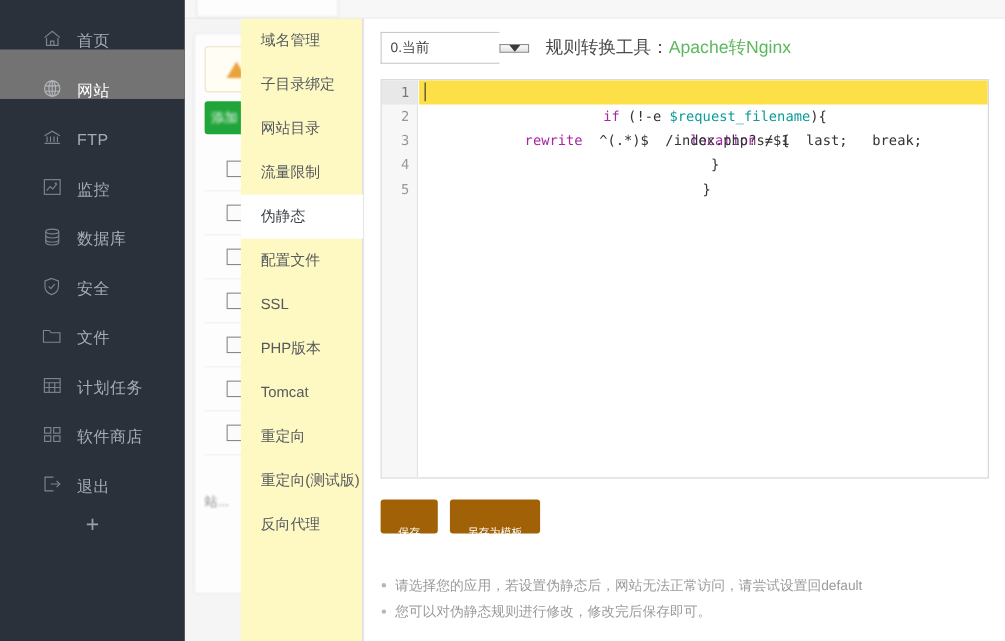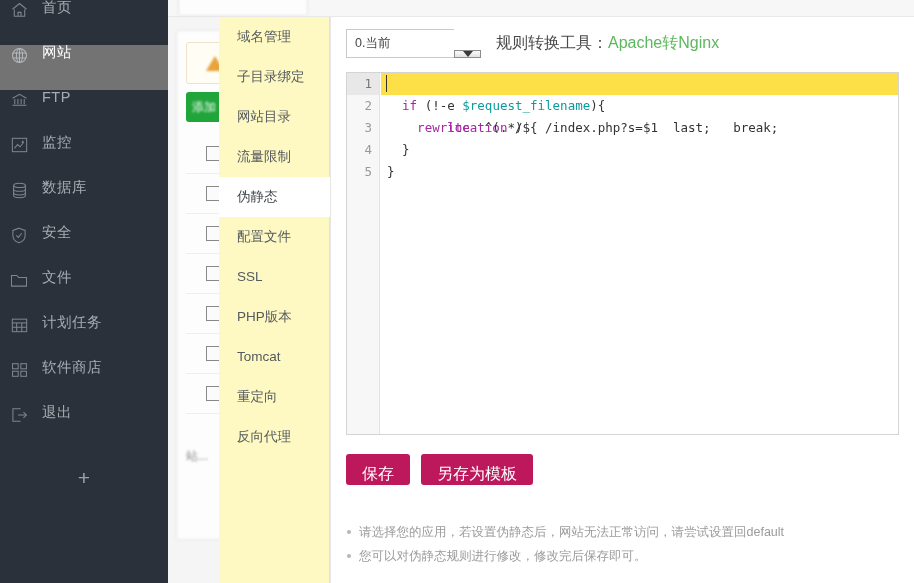--- a/index.html
+++ b/index.html
@@ -87,23 +87,23 @@
   }
 
   
   .sidebar {
     position: absolute; left: 0; top: 0;
     width: 168px; height: 583px;
     background: #2b313a;
     z-index: 40;
   }
   .sb-item {
-    display: flex; align-items: flex-start;
+    display: flex; align-items: flex-end;
     height: 45px;
-    padding-left: 8px;
+    padding-left: 36px;
     color: #a7acb3;
     font-size: 14.5px;
     cursor: pointer;
     position: relative;
   }
   .sb-item.active {
     background: #737373;
     color: #ffffff;
   }
   .sb-icon {
@@ -151,21 +151,21 @@
     width: 584px; height: 566px;
     background: #ffffff;
     z-index: 20;
   }
 
   .toolbar {
     position: absolute; left: 16px; top: 12px;
     display: flex; align-items: center;
   }
   .select-wrap {
-    display: flex; align-items: flex-end;
+    display: flex; align-items: center;
     height: 29px;
   }
   .select-box {
     width: 108px;
     border: 1px solid #c9c9c9;
     border-right: none;
     background: #ffffff;
     font-size: 12.5px;
     color: #454545;
     line-height: 27px;
@@ -225,41 +225,42 @@
     position: absolute; left: 34px; top: 0;
     right: 0; height: 100%;
   }
   .code-line {
     height: 22px; line-height: 22px;
     font-family: "DejaVu Sans Mono", "Liberation Mono", monospace;
     font-size: 12.5px;
     color: #333333;
     white-space: pre;
     padding-left: 6px;
+    text-align: center;
   }
   .code-line.active-ln { background: #fde047; }
   .tok-kw { color: #a626a4; }
   .tok-var { color: #0d9b9b; }
   .caret-bar {
     position: absolute; left: 5px; top: 2px;
     width: 1px; height: 17px; background: #333;
   }
 
   
   .btn-row {
     position: absolute; left: 16px; top: 437px;
     display: flex;
   }
   .btn {
-    background: #be185d;
+    background: #a16207;
     color: #ffffff;
-    font-size: 16px;
+    font-size: 10px;
     border: none;
     border-radius: 3px;
-    padding: 4px 16px;
+    padding: 15px 16px;
     height: 31px;
     line-height: 31px;
     margin-right: 11px;
     cursor: pointer;
     font-family: "Liberation Sans", "DejaVu Sans", sans-serif;
   }
 
   
   .notes {
     position: absolute; left: 16px; top: 503px;
@@ -445,20 +446,21 @@
     <div class="sm-item">域名管理</div>
     <div class="sm-item">子目录绑定</div>
     <div class="sm-item">网站目录</div>
     <div class="sm-item">流量限制</div>
     <div class="sm-item active">伪静态</div>
     <div class="sm-item">配置文件</div>
     <div class="sm-item">SSL</div>
     <div class="sm-item">PHP版本</div>
     <div class="sm-item">Tomcat</div>
     <div class="sm-item">重定向</div>
+    <div class="sm-item">重定向(测试版)</div>
     <div class="sm-item">反向代理</div>
   </aside>
 
   <div class="divider-right"></div>
 
   <main class="content">
 
     <div class="toolbar">
       <div class="select-wrap">
         <div class="select-box">0.当前</div>

